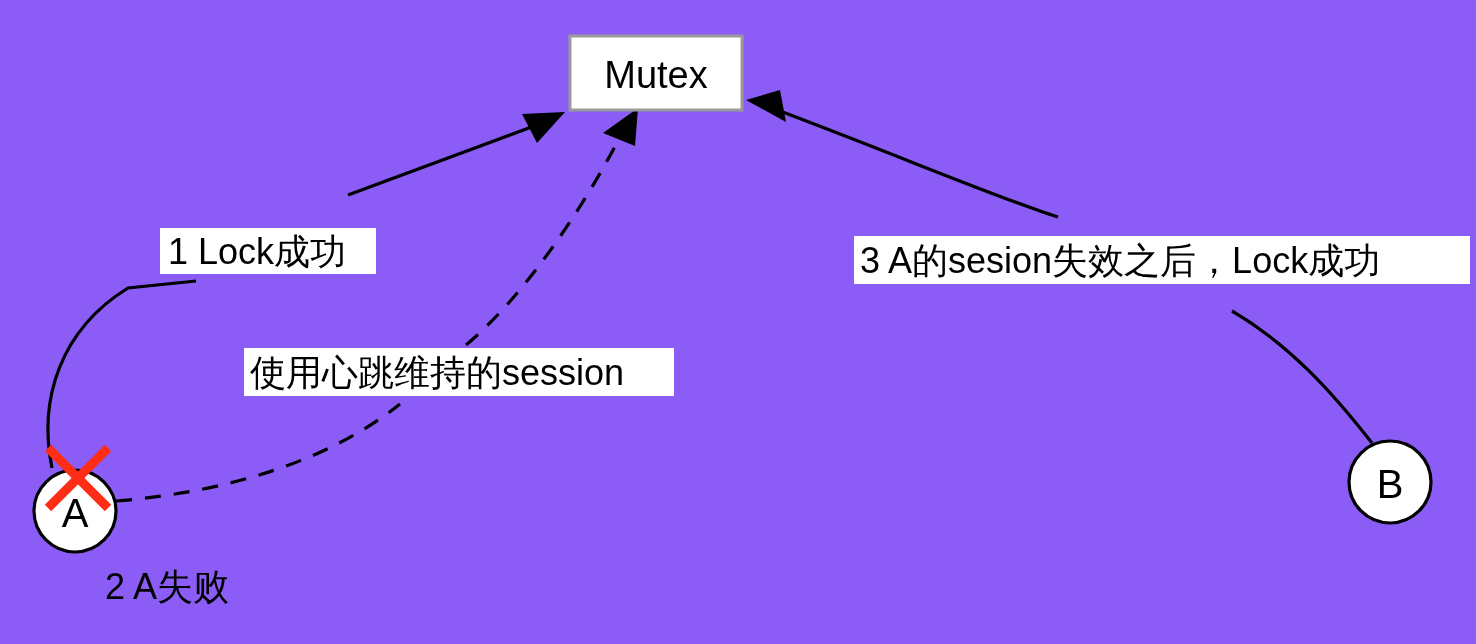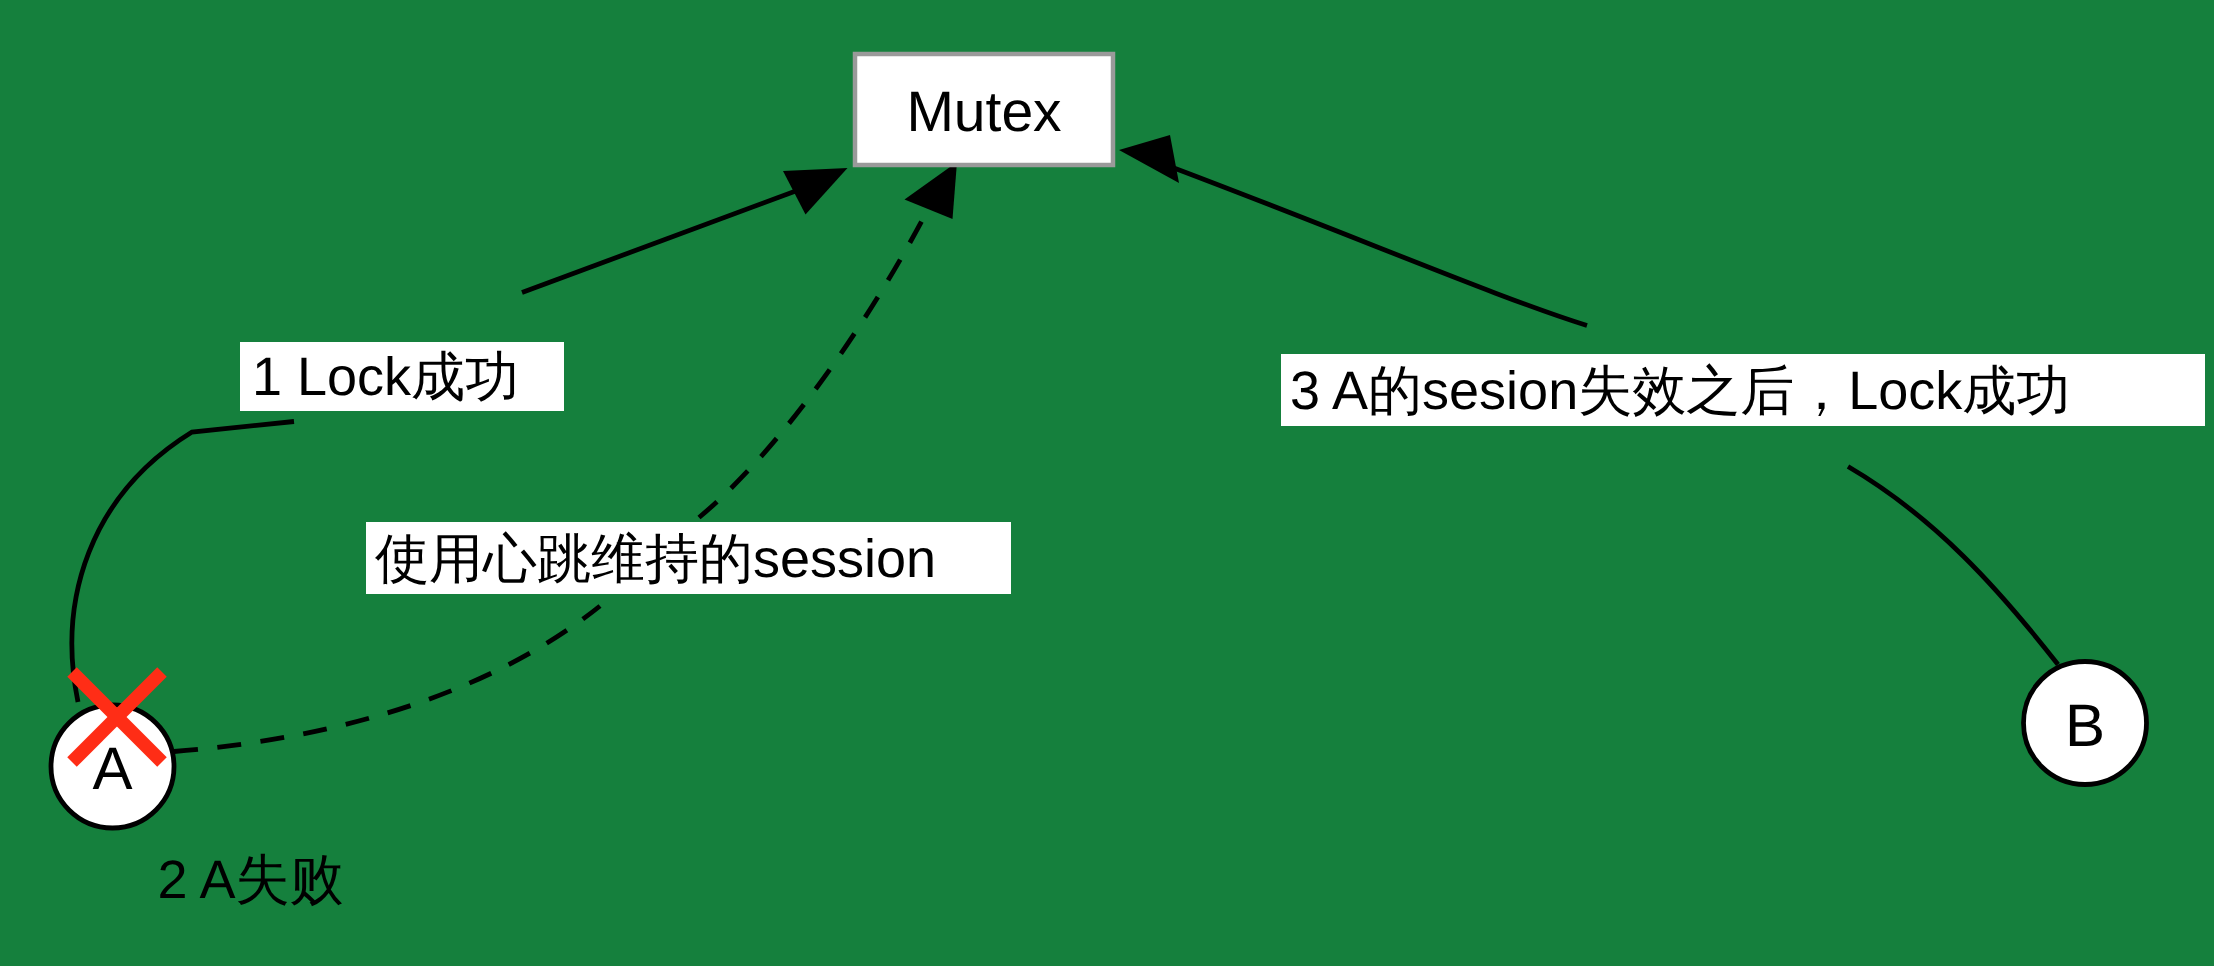--- a/index.html
+++ b/index.html
@@ -8,21 +8,21 @@
     padding: 0;
     background: #ffffff;
   }
   body {
     font-family: "Liberation Sans", "DejaVu Sans", sans-serif;
   }
   #diagram-root {
     position: relative;
     width: 1476px;
     height: 644px;
-    background: #15803d;
+    background: #8b5cf6;
     overflow: hidden;
   }
   svg#diagram-svg {
     position: absolute;
     top: 0;
     left: 0;
     width: 1476px;
     height: 644px;
     display: block;
   }

